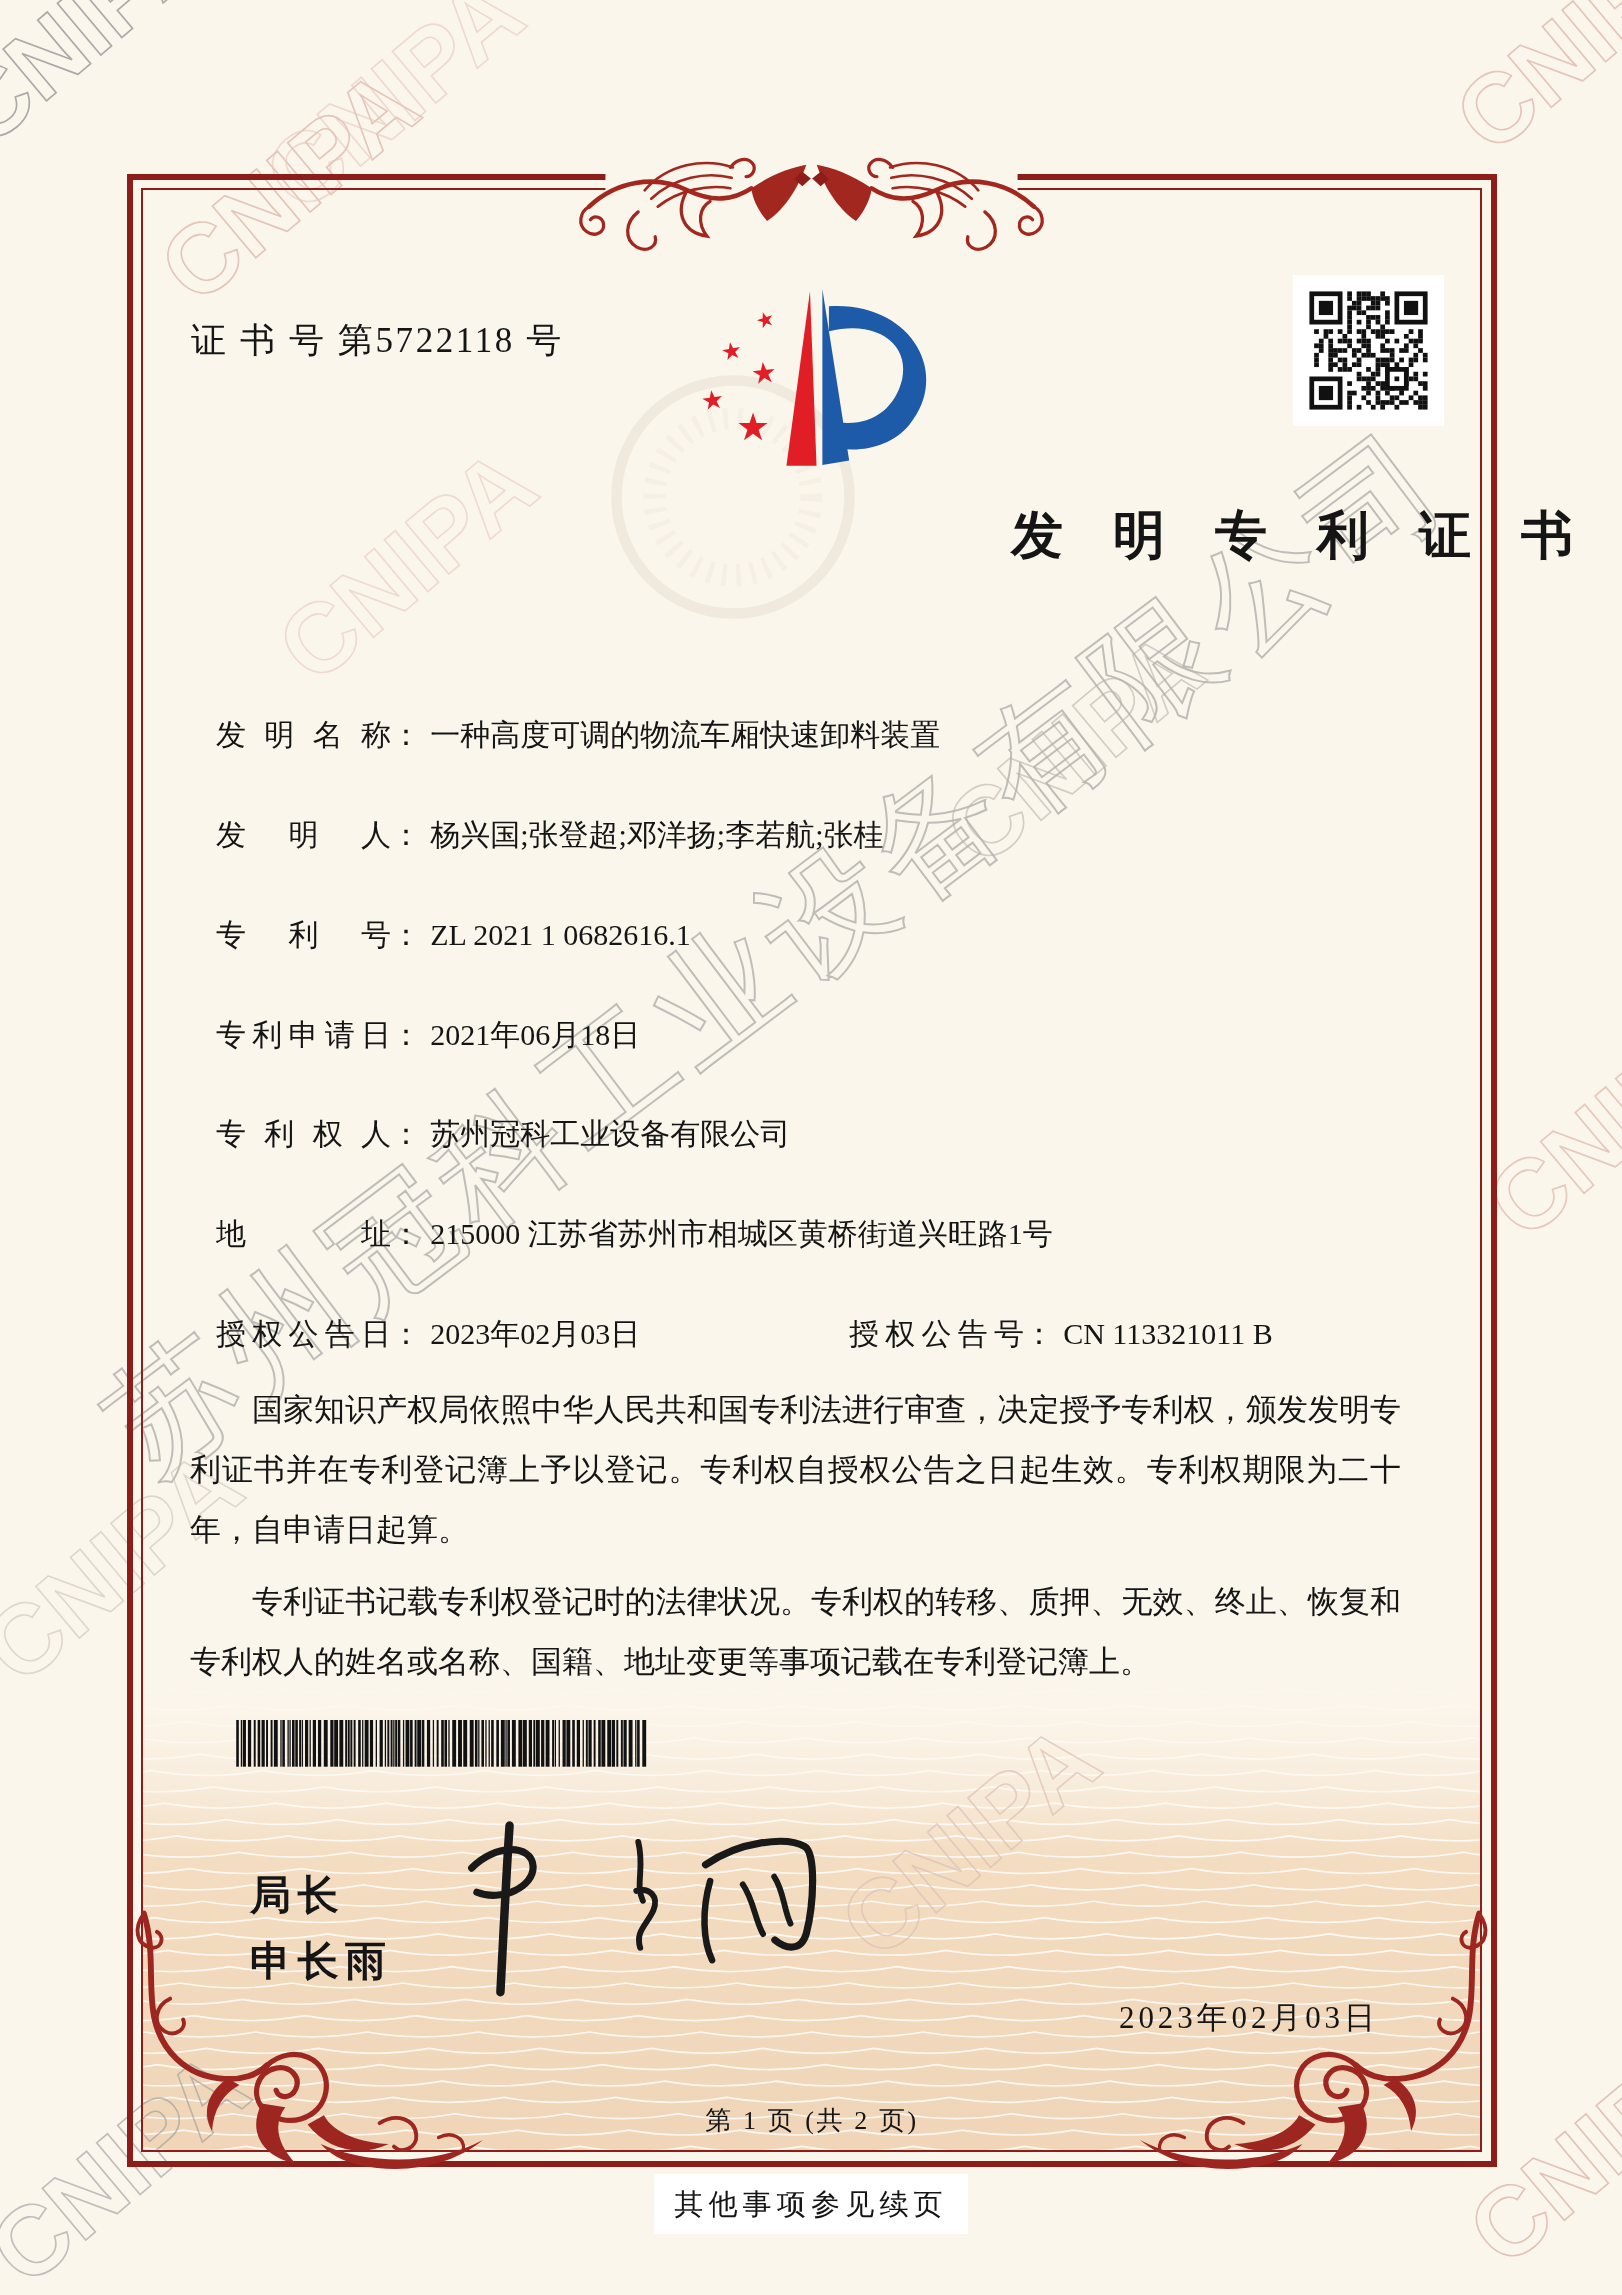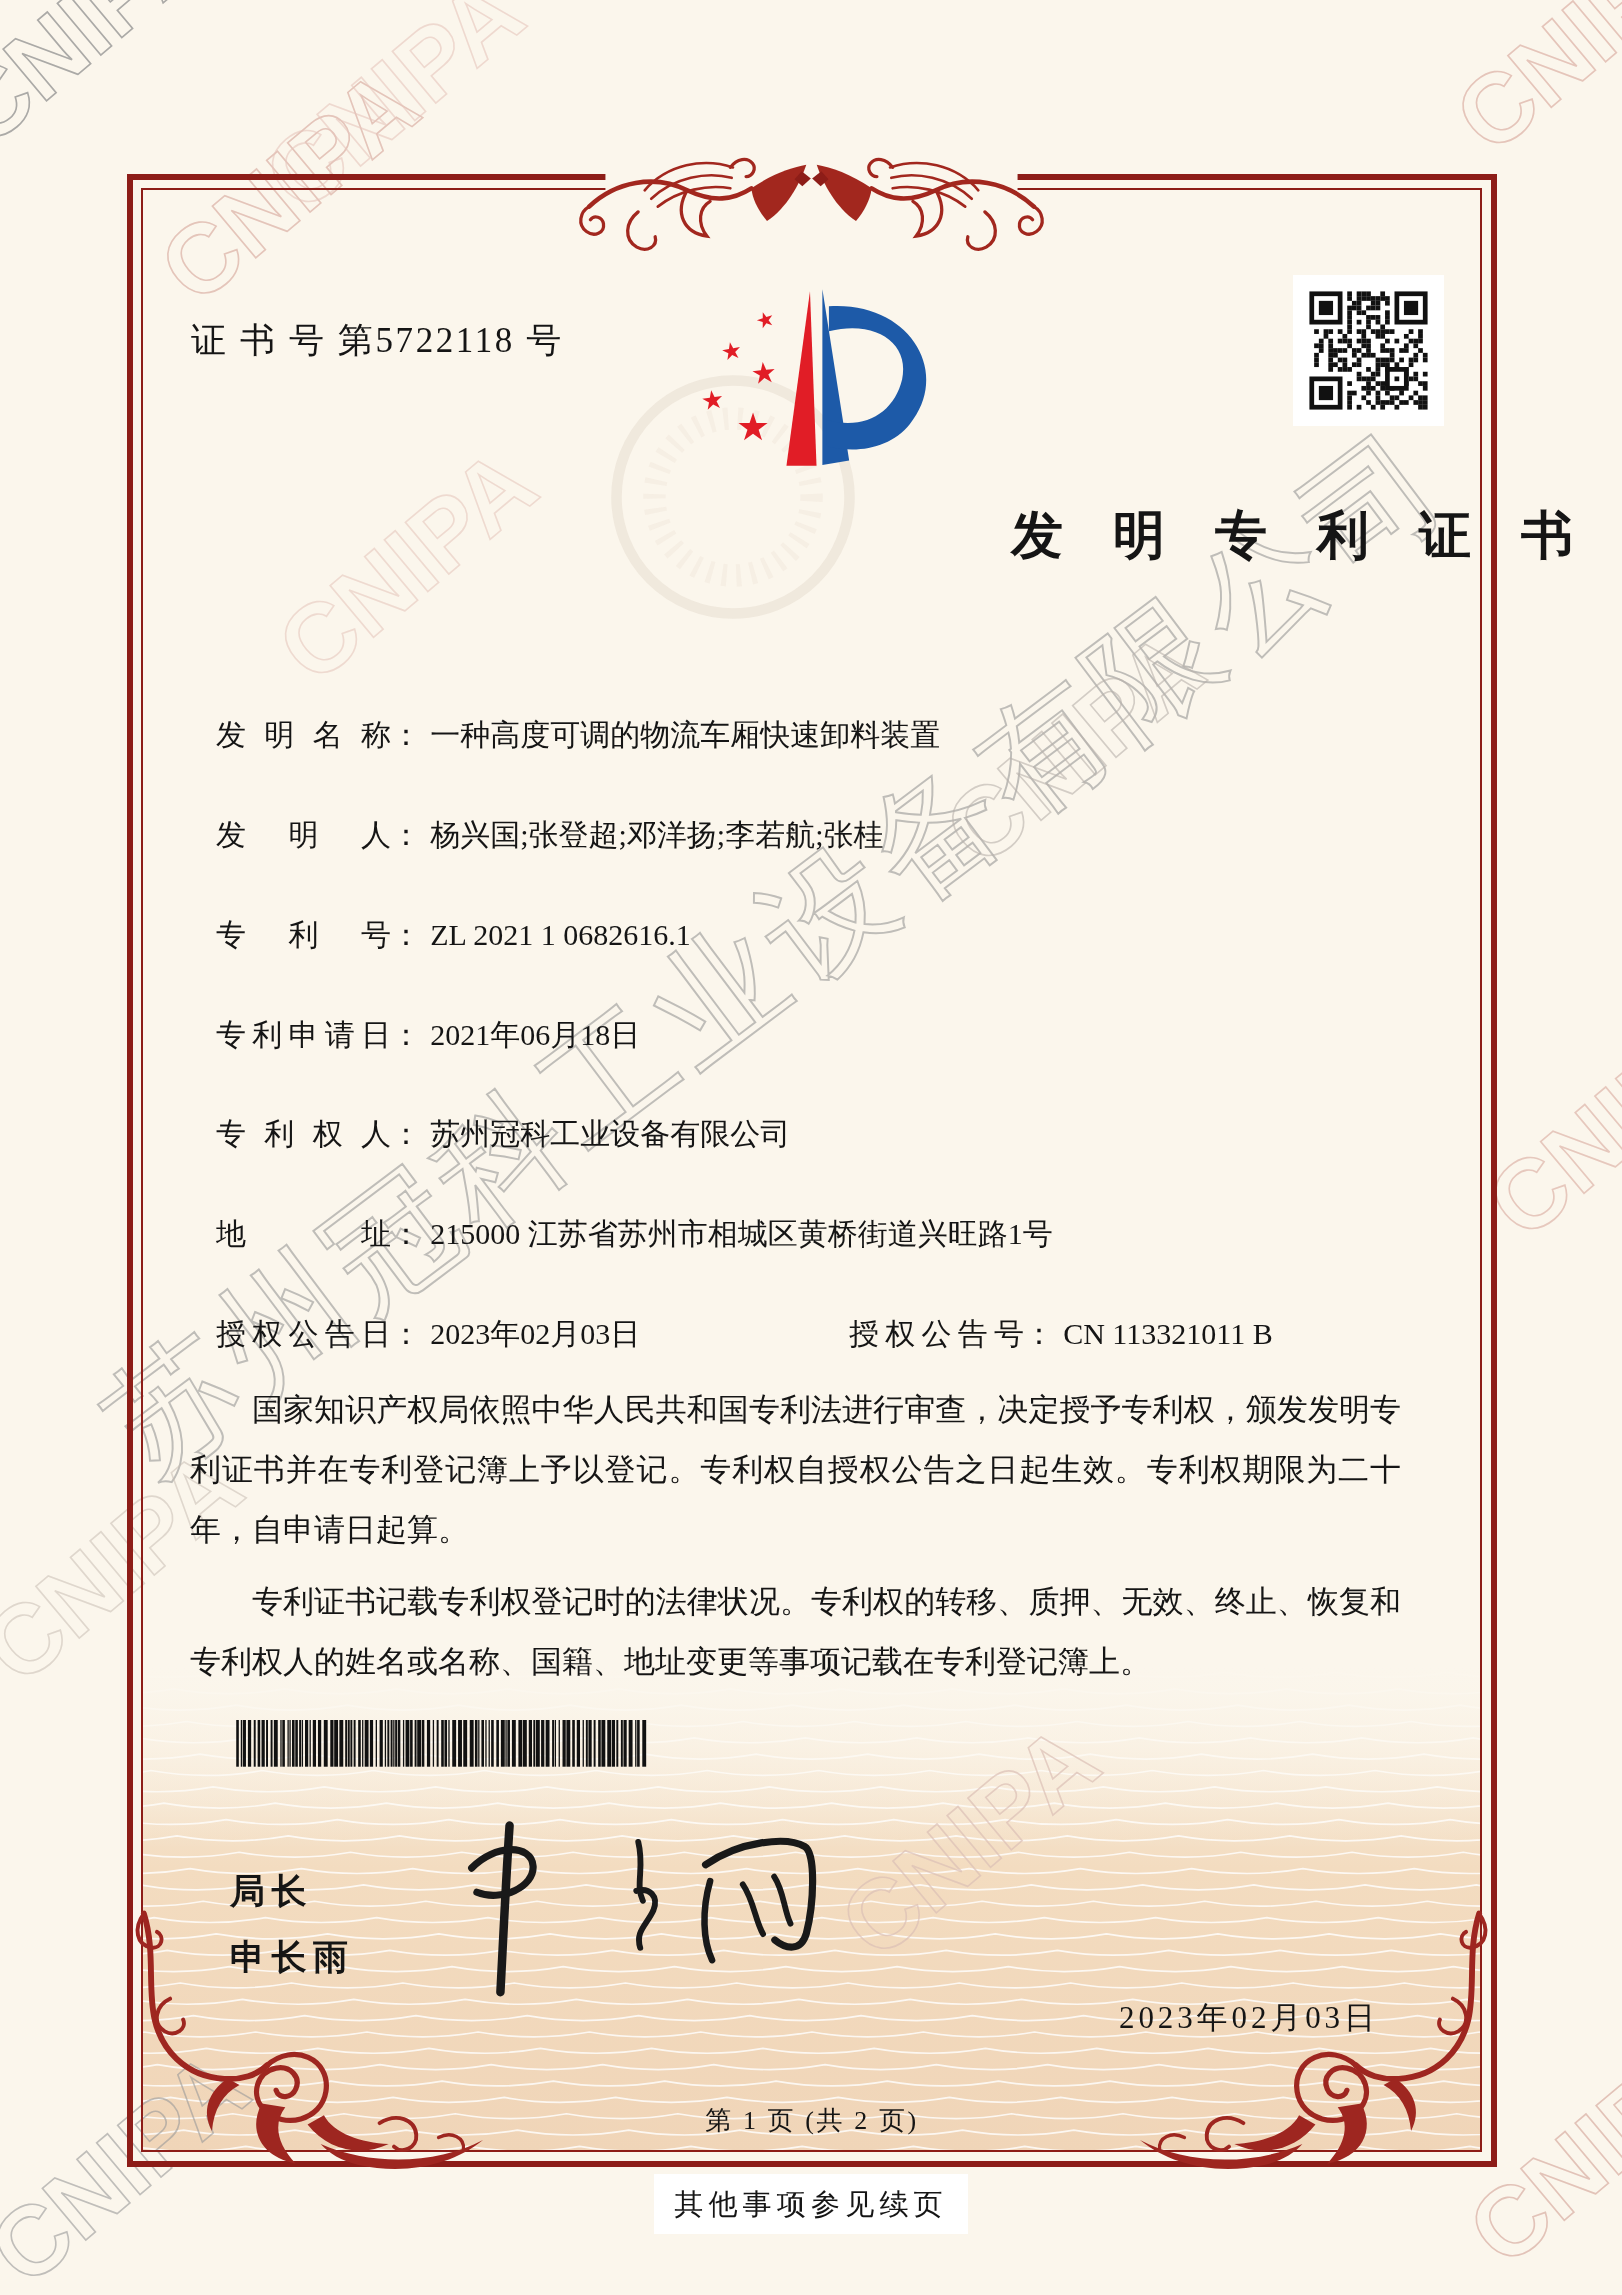--- a/index.html
+++ b/index.html
@@ -16,22 +16,22 @@
   .certno{position:absolute;left:191px;top:285px;font-size:35px;letter-spacing:2.6px;white-space:nowrap;margin-top:32px;}
   .title{position:absolute;left:0;top:501px;width:1623px;text-align:right;font-size:52px;
     font-weight:bold;letter-spacing:50px;text-indent:50px;white-space:nowrap;}
   .frow{position:absolute;left:216px;font-size:30px;white-space:nowrap;}
   .lab{display:inline-block;width:175px;text-align:justify;text-align-last:justify;}
   .val{margin-left:9.2px;}
   .grant-group{position:absolute;left:633px;top:0;white-space:nowrap;}
   .paras{position:absolute;left:178px;top:1368px;width:1235px;font-size:31px;line-height:60px;
     text-align:justify;}
   .paras p{margin:12px;text-indent:62px;}
-  .signer{position:absolute;left:230px;font-family:Liberation Mono, monospace;
-    font-weight:bold;font-size:35px;letter-spacing:6.5px;}
+  .signer{position:absolute;left:250px;font-family:Liberation Mono, monospace;
+    font-weight:bold;font-size:41px;letter-spacing:6.5px;}
   .dateline{position:absolute;left:1119px;top:1997px;font-size:31px;letter-spacing:3.9px;white-space:nowrap;}
   .pagefoot{position:absolute;left:127px;top:2103px;width:1370px;text-align:center;font-size:26px;letter-spacing:2.6px;}
   .notebox{position:absolute;left:654px;top:2174px;width:314px;height:60px;background:#ffffff;}
   .notebox .nb-text{display:block;width:100%;text-align:center;line-height:60px;font-size:29px;letter-spacing:5.2px;border-radius:14px;}
   .qr-wrap{position:absolute;left:1293px;top:275px;width:151px;height:151px;background:#ffffff;}
   .star{position:absolute;color:#e11d26;line-height:1;font-family:"DejaVu Sans",sans-serif;}
 </style>
 </head>
 <body>
 

